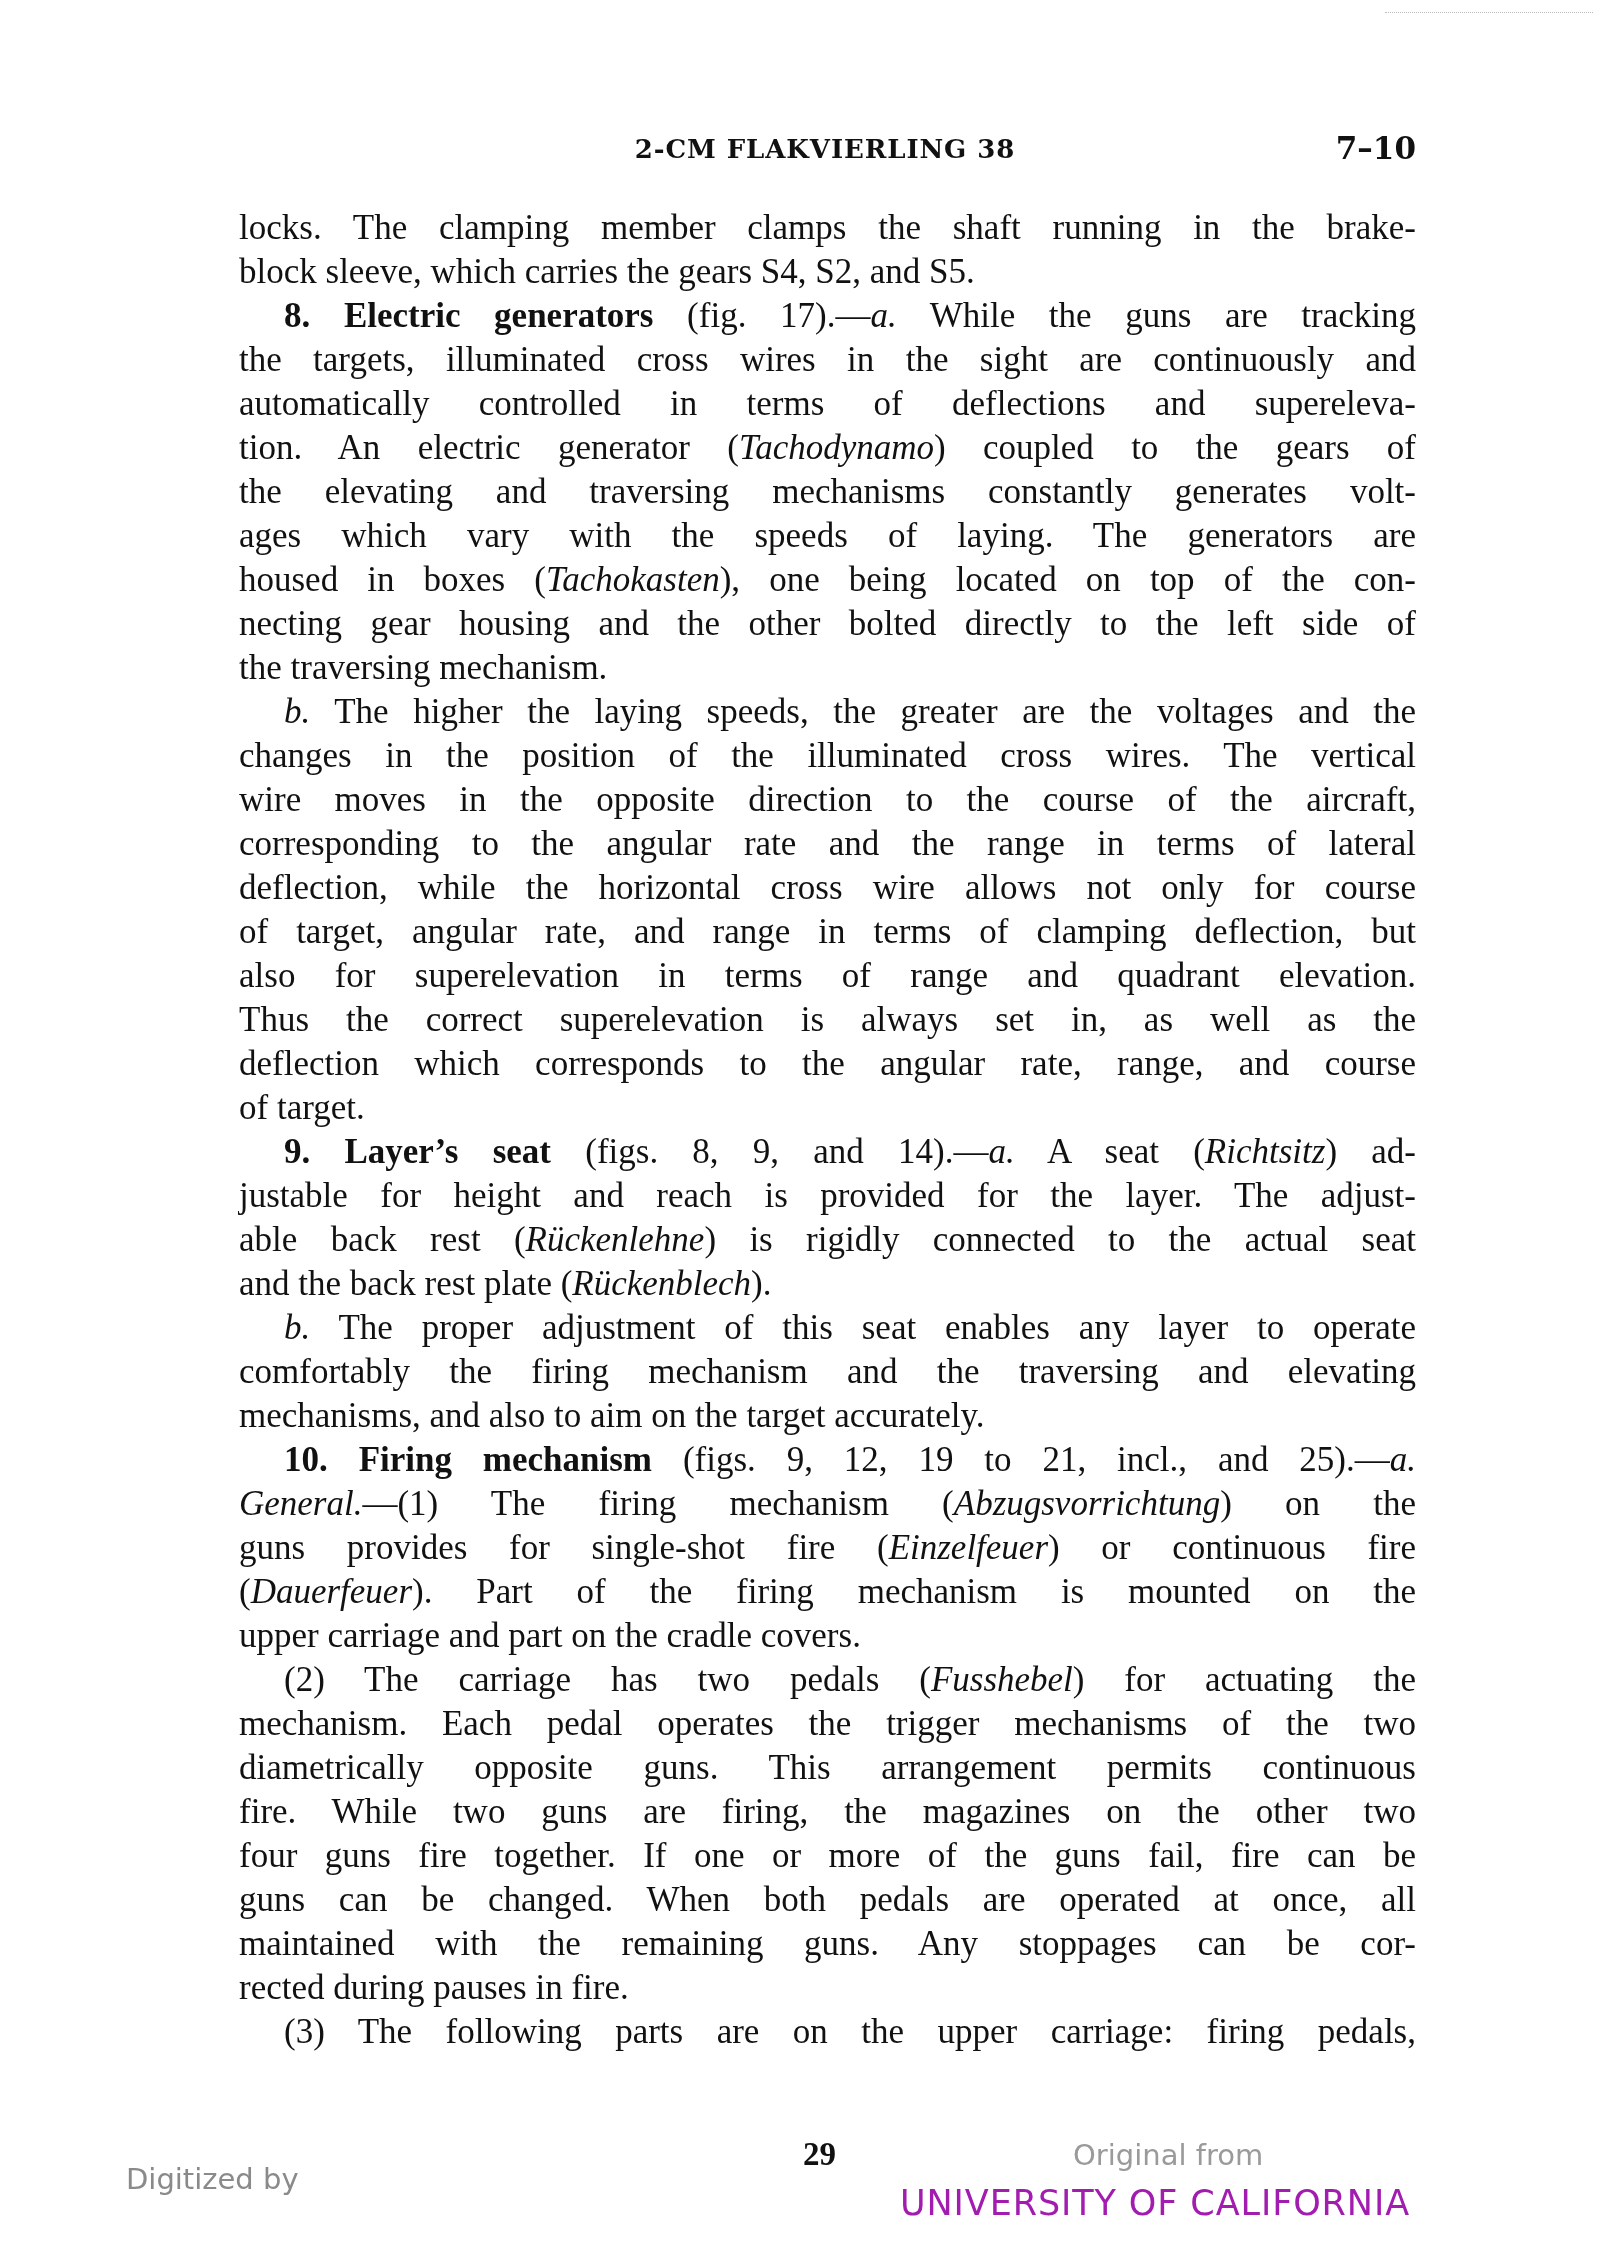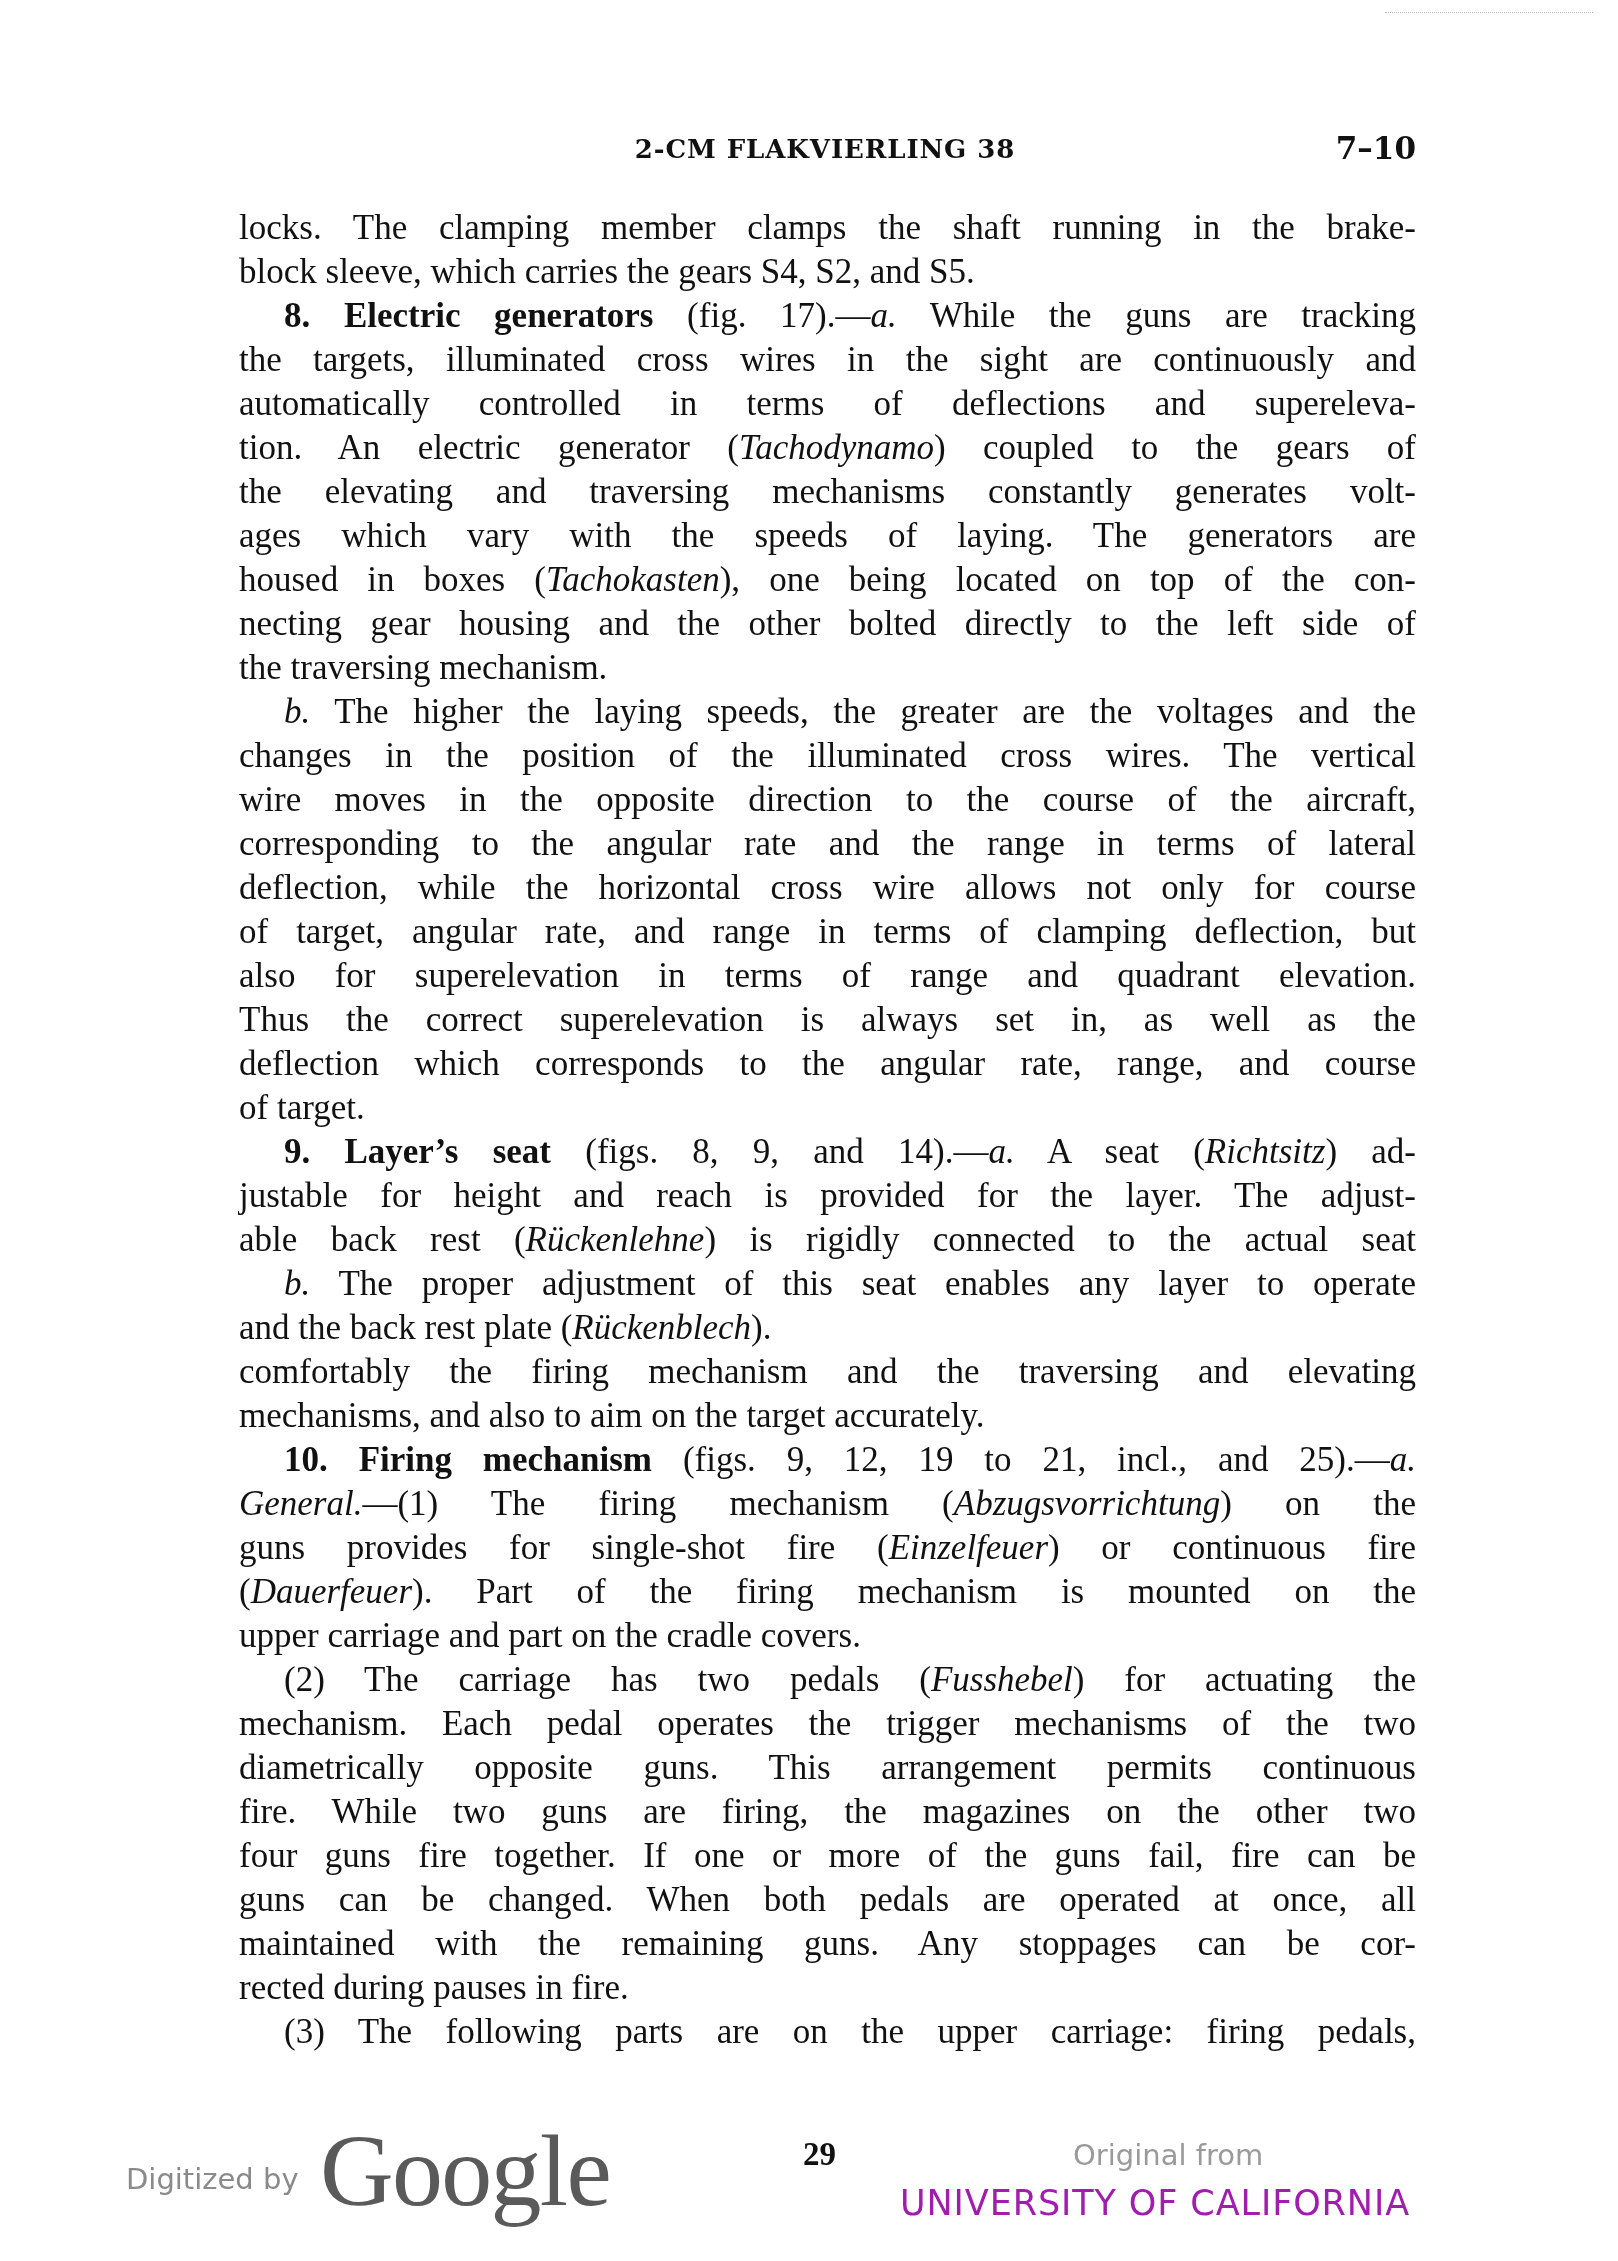--- a/index.html
+++ b/index.html
@@ -158,41 +158,40 @@
       <div class="line"><span>corresponding to the angular rate and the range in terms of lateral</span></div>
       <div class="line"><span>deflection, while the horizontal cross wire allows not only for course</span></div>
       <div class="line"><span>of target, angular rate, and range in terms of clamping deflection, but</span></div>
       <div class="line"><span>also for superelevation in terms of range and quadrant elevation.</span></div>
       <div class="line"><span>Thus the correct superelevation is always set in, as well as the</span></div>
       <div class="line"><span>deflection which corresponds to the angular rate, range, and course</span></div>
       <div class="line last"><span>of target.</span></div>
       <div class="line indent"><b>9. Layer’s seat</b><span> (figs. 8, 9, and 14).—</span><i>a.</i><span> A seat (</span><i>Richtsitz</i><span>) ad-</span></div>
       <div class="line"><span>justable for height and reach is provided for the layer.  The adjust-</span></div>
       <div class="line"><span>able back rest (</span><i>Rückenlehne</i><span>) is rigidly connected to the actual seat</span></div>
+      <div class="line last"><span>and the back rest plate (</span><i>Rückenblech</i><span>).</span></div>
       <div class="line indent"><i>b.</i><span> The proper adjustment of this seat enables any layer to operate</span></div>
-      <div class="line last"><span>and the back rest plate (</span><i>Rückenblech</i><span>).</span></div>
       <div class="line"><span>comfortably the firing mechanism and the traversing and elevating</span></div>
       <div class="line last"><span>mechanisms, and also to aim on the target accurately.</span></div>
       <div class="line indent"><b>10. Firing mechanism</b><span> (figs. 9, 12, 19 to 21, incl., and 25).—</span><i>a.</i></div>
       <div class="line"><i>General.</i><span>—(1) The firing mechanism (</span><i>Abzugsvorrichtung</i><span>) on the</span></div>
       <div class="line"><span>guns provides for single-shot fire (</span><i>Einzelfeuer</i><span>) or continuous fire</span></div>
       <div class="line"><span>(</span><i>Dauerfeuer</i><span>).  Part of the firing mechanism is mounted on the</span></div>
       <div class="line last"><span>upper carriage and part on the cradle covers.</span></div>
       <div class="line indent"><span>(2) The carriage has two pedals (</span><i>Fusshebel</i><span>) for actuating the</span></div>
       <div class="line"><span>mechanism.  Each pedal operates the trigger mechanisms of the two</span></div>
       <div class="line"><span>diametrically opposite guns.  This arrangement permits continuous</span></div>
       <div class="line"><span>fire.  While two guns are firing, the magazines on the other two</span></div>
       <div class="line"><span>four guns fire together.  If one or more of the guns fail, fire can be</span></div>
       <div class="line"><span>guns can be changed.  When both pedals are operated at once, all</span></div>
       <div class="line"><span>maintained with the remaining guns.  Any stoppages can be cor-</span></div>
       <div class="line last"><span>rected during pauses in fire.</span></div>
       <div class="line indent"><span>(3) The following parts are on the upper carriage: firing pedals,</span></div>
     </div>
 
   <div class="footer">
     <span class="digitized">Digitized by</span>
-    <span class="google-logo">Google</span>
     <span class="page-number">29</span>
     <span class="original-from">Original from</span>
     <span class="university">UNIVERSITY OF CALIFORNIA</span>
   </div>
 </div>
 
 
 </body></html>

